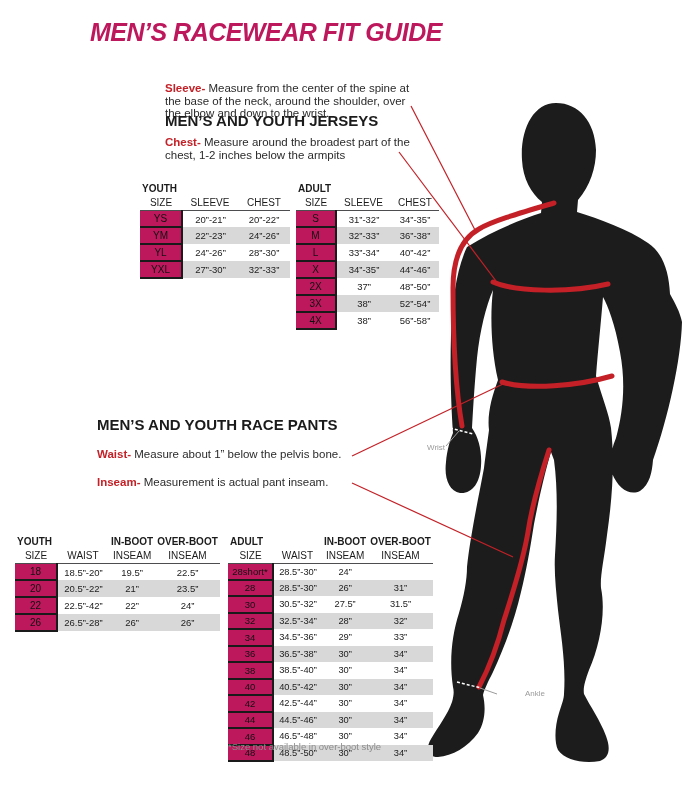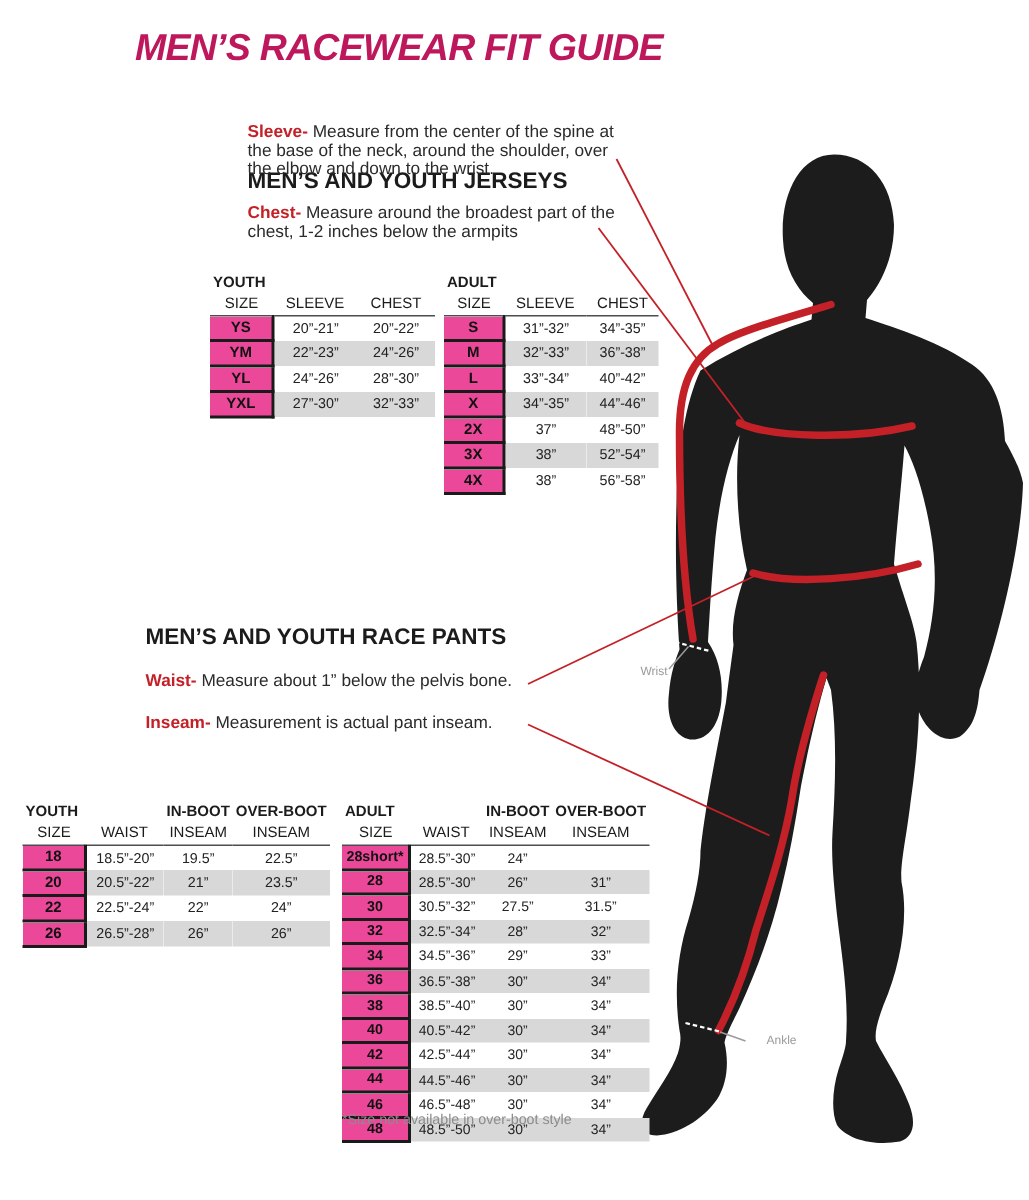--- a/index.html
+++ b/index.html
@@ -25,21 +25,21 @@
   .para{font-size:11.5px;line-height:12.5px;color:#2b2b2b;width:245px;}
   .para .red-label{color:var(--accent);font-weight:bold;text-align:right;}
   .fine-label{font-size:8px;color:#9b9b9b;}
   .footnote{font-size:9.5px;color:#8c8c8c;}
 
   .fit-table{border-collapse:collapse;table-layout:fixed;}
   .fit-table th,.fit-table td{padding:0 2px;text-align:center;overflow:hidden;white-space:nowrap;}
   .fit-table th.grp{font-size:10px;font-weight:bold;height:13px;vertical-align:bottom;color:#1b1b1b;}
   .fit-table th.grp.first{text-align:left;}
   .fit-table th.hdr{font-size:10px;font-weight:normal;height:16px;vertical-align:middle;border-bottom:1.5px solid #4d4d4f;color:#1b1b1b;}
-  .fit-table tbody th.size{font-size:10px;font-weight:bold;border-bottom:2px solid #1a1a1a;border-right:2px solid #1a1a1a;background:#ec4899;height:15px;color:#111;}
+  .fit-table tbody th.size{font-size:10px;font-weight:normal;border-bottom:2px solid #1a1a1a;border-right:2px solid #1a1a1a;background:#be185d;height:15px;color:#111;}
   .fit-table tbody td{font-size:9.5px;height:15px;color:#222;}
   .fit-table tbody tr:nth-child(even) td{background:var(--shade);}
   .compact tbody th.size{height:14.5px;font-size:9.5px;}
   .compact tbody td{height:14.5px;font-size:9.3px;}
 </style>
 </head>
 <body>
 
 <div id="page">
 
@@ -240,21 +240,21 @@
             <td>22.5”</td>
           </tr>
           <tr>
             <th class="size">20</th>
             <td>20.5”-22”</td>
             <td>21”</td>
             <td>23.5”</td>
           </tr>
           <tr>
             <th class="size">22</th>
-            <td>22.5”-24”</td>
+            <td>22.5”-42”</td>
             <td>22”</td>
             <td>24”</td>
           </tr>
           <tr>
             <th class="size">26</th>
             <td>26.5”-28”</td>
             <td>26”</td>
             <td>26”</td>
           </tr>
         </tbody>
@@ -355,15 +355,15 @@
             <td>30”</td>
             <td>34”</td>
           </tr>
         </tbody>
       </table>
     </div>
 
   <div class="abs footnote" style="left:228px;top:741px;">*Size not available in over-boot style</div>
 
   <div class="abs fine-label" style="left:427px;top:443px;">Wrist</div>
-  <div class="abs fine-label" style="left:495px;top:689px;padding-left:16px;">Ankle</div>
+  <div class="abs fine-label" style="left:509px;top:689px;padding-left:16px;">Ankle</div>
 
 </div>
 
 </body></html>

